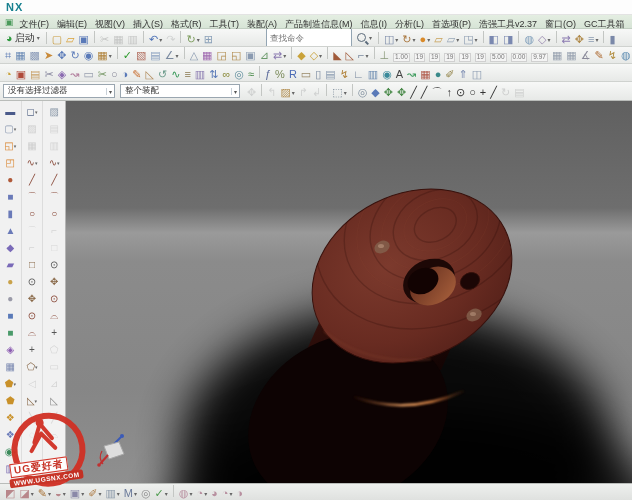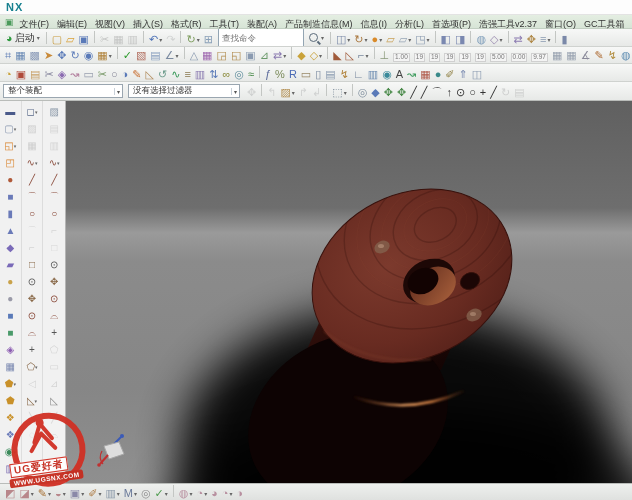--- a/index.html
+++ b/index.html
@@ -30,21 +30,21 @@
   .tbi.dis{opacity:.4;filter:grayscale(.9);}
   .tbi.txt b{font-size:6.5px;color:#777;border:1px solid #d0d0d0;padding:0 1px;background:#f4f4f4;}
   .tsep{display:inline-block;width:1px;height:12px;background:#c3c6c3;margin:0 3px;flex:none;}
   
   #start-btn{display:inline-flex;align-items:center;height:16px;padding:0 3px;border-radius:2px;}
   #start-btn .glyph{color:#2f9a3f;font-size:11px;margin-right:2px;}
   #start-btn .lbl{font-size:10px;color:#333;text-align:right;}
   #start-btn .dd{font-size:6px;color:#666;margin-left:2px;}
   
   #search-wrap{display:inline-flex;align-items:center;margin:0 3px;}
-  #search-input{width:78px;height:12px;font-size:8.5px;border:1px solid #93a5b3;padding:8px 3px;color:#444;background:#fff;}
+  #search-input{width:78px;height:12px;font-size:8.5px;border:1px solid #93a5b3;padding:8px 3px;color:#444;background:#fff;margin-left:48px;}
   .mag{display:inline-block;width:7px;height:7px;border:1.5px solid #5a6a7a;border-radius:50%;position:relative;margin:0 3px 0 5px;}
   .mag::after{content:"";position:absolute;width:4px;height:1.5px;background:#5a6a7a;transform:rotate(45deg);right:-4px;bottom:-2px;}
   
   .nx-select{display:inline-flex;align-items:center;justify-content:space-between;background:#fff;border:1px solid #9aa6b0;
              height:14px;font-size:8.5px;color:#333;padding:0 2px 0 4px;margin-right:5px;box-sizing:border-box;}
   .nx-select .dd{font-size:6px;color:#555;border-left:1px solid #c8d0d8;padding-left:2px;margin-left:4px;}
   
   #sidebar{position:absolute;left:0;top:101px;width:66px;height:382px;background:#f1f1f1;border-right:1px solid #b5b5b5;
            display:flex;box-sizing:border-box;}
   .side-col{width:22px;display:flex;flex-direction:column;align-items:center;border-right:1px solid #dcdcdc;padding-top:2px;box-sizing:border-box;}
@@ -311,26 +311,26 @@
         </span><span class="tbi">
           <b style="color: rgb(138, 122, 58);">✐</b>
         </span><span class="tbi">
           <b style="color: rgb(122, 138, 176);">⇑</b>
         </span><span class="tbi">
           <b style="color: rgb(138, 154, 176);">◫</b>
         </span></span>
   </div>
 
   <div id="tb-select" class="toolbar">
+    <span class="nx-select" style="width:112px;">
+      <span>没有选择过滤器</span>
+      <span class="dd">▾</span>
+    </span>
     <span class="nx-select" style="width:120px;">
       <span>整个装配</span>
-      <span class="dd">▾</span>
-    </span>
-    <span class="nx-select" style="width:112px;">
-      <span>没有选择过滤器</span>
       <span class="dd">▾</span>
     </span>
     <span><span class="tbi dis">
           <b style="color: rgb(154, 170, 181);">✥</b>
         </span><i class="tsep"></i><span class="tbi dis">
           <b style="color: rgb(154, 170, 181);">↰</b>
         </span><span class="tbi">
           <b style="color: rgb(176, 138, 74);">▨</b>
           <em>▾</em>
         </span><span class="tbi dis">

